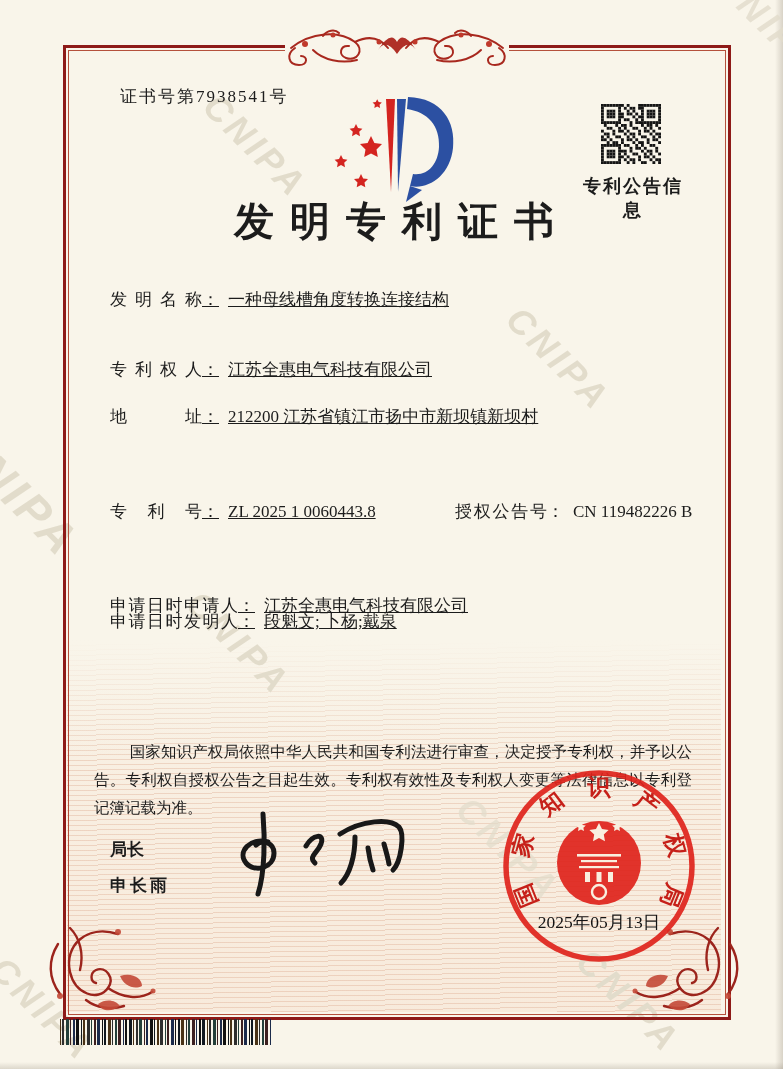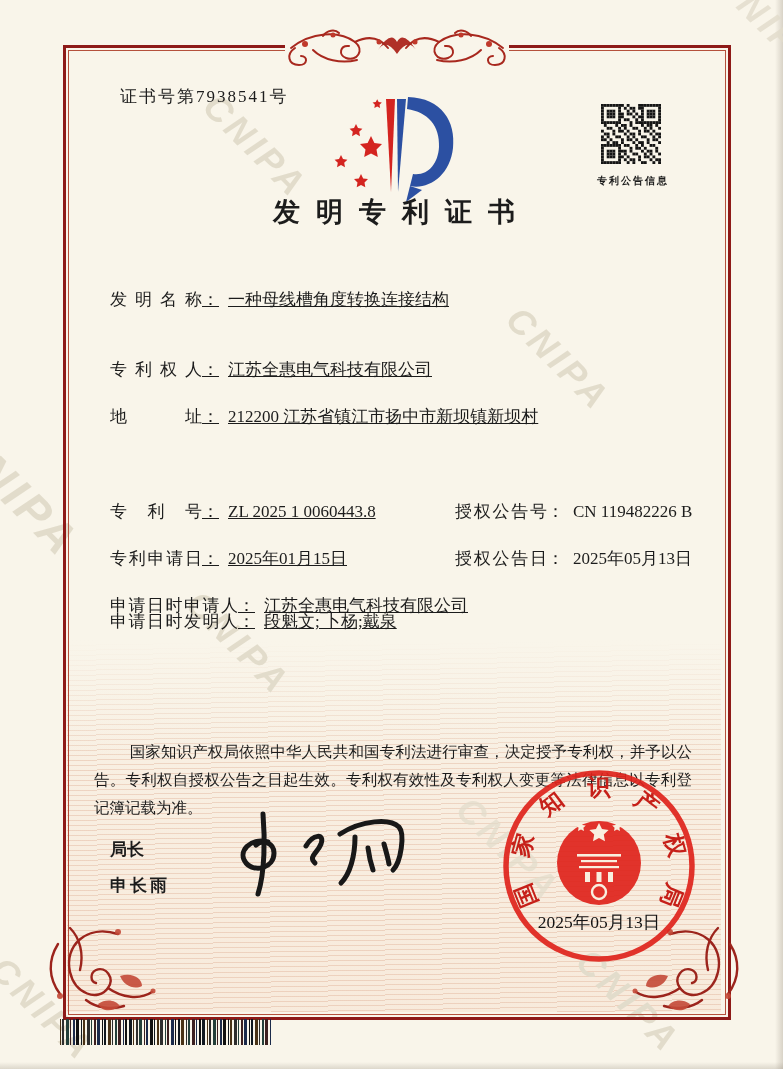--- a/index.html
+++ b/index.html
@@ -28,24 +28,24 @@
   #frame-inner{position:absolute;left:2px;top:2px;right:2px;bottom:2px;border:1px solid #b5513c;}
 
   .orn{position:absolute;z-index:4;}
 
   #cert-no{position:absolute;left:100px;top:85px;font-size:17px;letter-spacing:2px;z-index:5;margin-left:20px;}
 
   #logo{position:absolute;left:330px;top:92px;z-index:5;}
 
   #qr{position:absolute;left:601px;top:104px;z-index:5;}
   #qr-label{position:absolute;left:580px;top:174px;width:106px;text-align:center;
-      font-size:10px;font-weight:600;letter-spacing:2px;z-index:5;}
+      font-size:18px;font-weight:600;letter-spacing:2px;z-index:5;}
 
   #title{position:absolute;left:63px;top:194px;width:662px;text-align:center;
-      font-size:27px;font-weight:bold;letter-spacing:16px;text-indent:16px;z-index:5;}
+      font-size:40px;font-weight:bold;letter-spacing:16px;text-indent:16px;z-index:5;}
 
   .row{position:absolute;left:110px;width:610px;font-size:17px;white-space:nowrap;z-index:5;text-decoration:underline;}
   .lab{display:inline-block;width:92px;text-align:justify;text-align-last:justify;}
   .lab.wide{width:128px;}
   .colon{margin-right:9px;}
   .pair2{position:absolute;left:345px;top:0;}
   .lab2{display:inline-block;width:92px;text-align:justify;text-align-last:justify;}
 
   #legal{position:absolute;left:94px;top:722px;width:598px;font-size:15.5px;line-height:28px;
       text-align:justify;text-indent:2.3em;z-index:5;}
@@ -405,24 +405,20 @@
   <div class="row" style="top:358px">
     <span class="lab">专利权人</span><span class="colon">：</span><span class="val">江苏全惠电气科技有限公司</span>
   </div>
   <div class="row" style="top:405px">
     <span class="lab">地址</span><span class="colon">：</span><span class="val">212200 江苏省镇江市扬中市新坝镇新坝村</span>
   </div>
   <div class="row" style="top:500px">
     <span class="lab">专利号</span><span class="colon">：</span><span class="val">ZL 2025 1 0060443.8</span>
     <span class="pair2"><span class="lab2">授权公告号</span><span class="colon">：</span><span class="val">CN 119482226 B</span></span>
   </div>
-  <div class="row" style="top:547px">
-    <span class="lab">专利申请日</span><span class="colon">：</span><span class="val">2025年01月15日</span>
-    <span class="pair2"><span class="lab2">授权公告日</span><span class="colon">：</span><span class="val">2025年05月13日</span></span>
-  </div>
   <div class="row" style="top:594px">
     <span class="lab wide">申请日时申请人</span><span class="colon">：</span><span class="val">江苏全惠电气科技有限公司</span>
   </div>
   <div class="row" style="top:610px">
     <span class="lab wide">申请日时发明人</span><span class="colon">：</span><span class="val">段魁文; 卜杨;戴泉</span>
   </div>
 
   <p id="legal">国家知识产权局依照中华人民共和国专利法进行审查，决定授予专利权，并予以公告。专利权自授权公告之日起生效。专利权有效性及专利权人变更等法律信息以专利登记簿记载为准。</p>
 
   <div id="director-title">局长</div>

